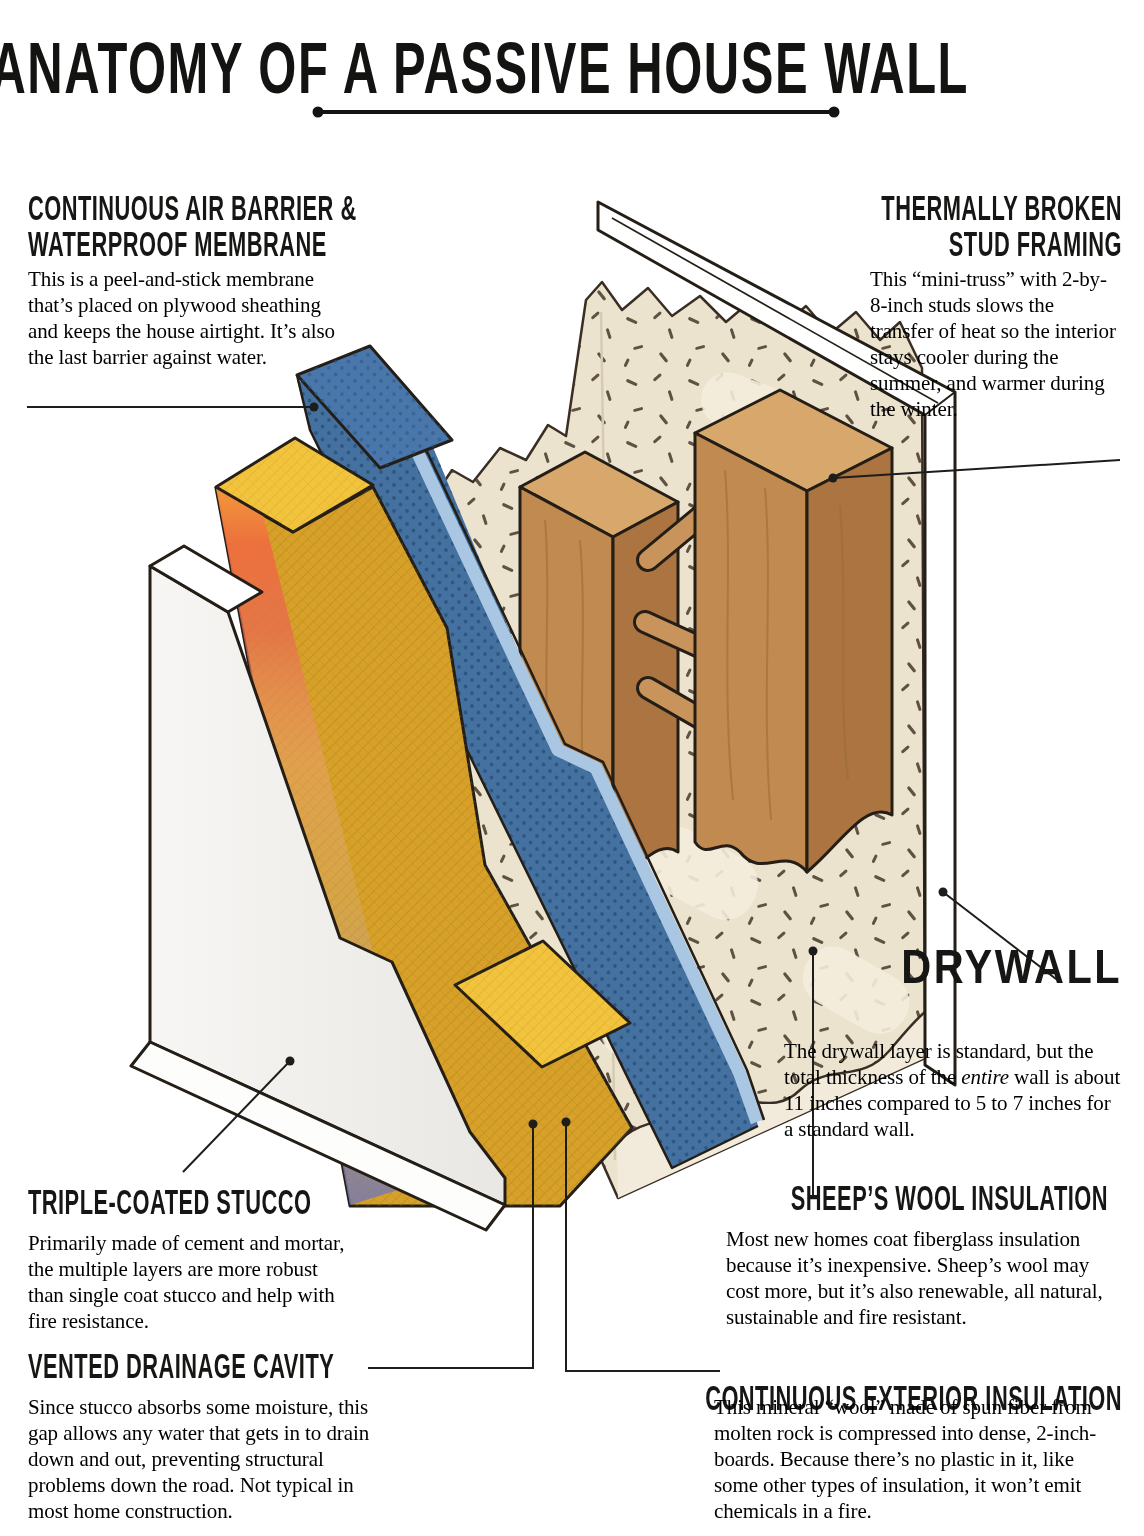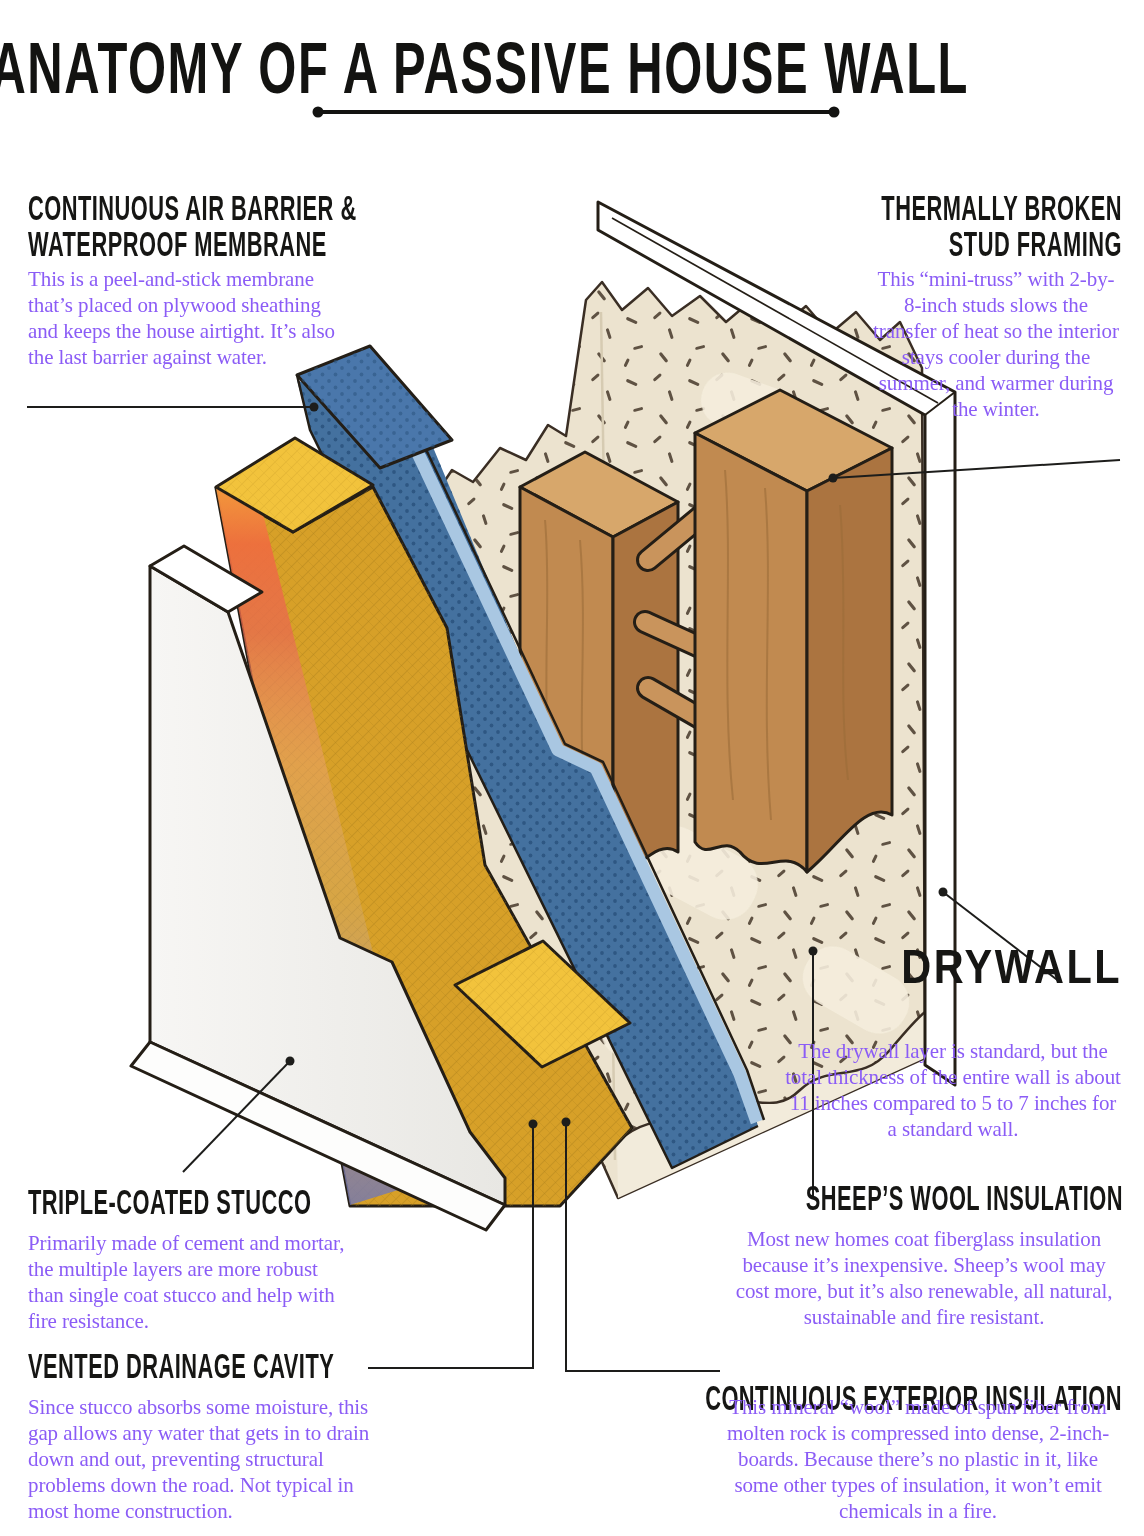--- a/index.html
+++ b/index.html
@@ -6,27 +6,27 @@
   body{width:1144px;height:1536px;position:relative;overflow:hidden;
        font-family:"Liberation Serif", serif;color:#1d1d1b;}
   #art{position:absolute;left:0;top:0;width:1144px;height:1536px;}
   .tb{position:absolute;}
   .h{font-family:"Liberation Sans", sans-serif;font-weight:700;color:#161614;
      font-size:23px;line-height:24px;letter-spacing:0.5px;
      transform:scale(0.95,1.5);}
   .h-left{transform-origin:left top;text-align:left;}
   .h-right{transform-origin:right top;text-align:right;}
   .h-big{font-size:34px;line-height:34px;letter-spacing:2px;transform:scale(1.22,1.42);}
-  .b{font-size:21px;line-height:26px;color:#8b5cf6;letter-spacing:-0.1px;}
-  .b-right{text-align:center;}
+  .b{font-size:21px;line-height:26px;color:#000000;letter-spacing:-0.1px;}
+  .b-right{text-align:left;}
   .title-box{position:absolute;left:0;top:26px;width:1144px;text-align:left;}
   .title{display:inline-block;font-family:"Liberation Sans", sans-serif;font-weight:700;
          font-size:48px;letter-spacing:1.5px;color:#131311;white-space:nowrap;
          transform:scale(1.02,1.52);transform-origin:center top;}
-  .it{}
+  .it{font-style:italic;}
 </style>
 </head>
 <body>
 
 <svg id="art" viewBox="0 0 1144 1536" aria-hidden="true">
   <defs>
     <pattern id="flecks" width="62" height="62" patternUnits="userSpaceOnUse">
       <rect x="6" y="9" width="12" height="3.2" rx="1.6" fill="#46382a" transform="rotate(25 12 10)"></rect>
       <rect x="32" y="4" width="10" height="3" rx="1.5" fill="#46382a" transform="rotate(-42 37 5)"></rect>
       <rect x="46" y="22" width="11" height="3" rx="1.5" fill="#46382a" transform="rotate(72 51 23)"></rect>
@@ -193,21 +193,21 @@
     <div>STUD FRAMING</div>
   </div>
 </div>
 <div class="tb b b-right" style="right:22px;top:266px;width:252px;">This “mini-truss” with 2-by-8-inch studs slows the transfer of heat so the interior stays cooler during the summer, and warmer during the winter.</div>
 
 <div class="tb" style="right:22px;top:942px;width:300px;">
   <div class="h h-right h-big">DRYWALL</div>
 </div>
 <div class="tb b b-right" style="right:22px;top:1038px;width:338px;"><span>The drywall layer is standard, but the total thickness of the </span><span class="it">entire</span><span> wall is about 11 inches compared to 5 to 7 inches for a standard wall.</span></div>
 
-<div class="tb" style="right:21px;top:1180px;width:400px;">
+<div class="tb" style="right:36px;top:1180px;width:400px;">
   <div class="h h-right">SHEEP’S WOOL INSULATION</div>
 </div>
 <div class="tb b b-right" style="right:22px;top:1226px;width:396px;">Most new homes coat fiberglass insulation because it’s inexpensive. Sheep’s wool may cost more, but it’s also renewable, all natural, sustainable and fire resistant.</div>
 
 <div class="tb" style="left:28px;top:1184px;width:360px;">
   <div class="h h-left">TRIPLE-COATED STUCCO</div>
 </div>
 <div class="tb b" style="left:28px;top:1230px;width:330px;">Primarily made of cement and mortar, the multiple layers are more robust than single coat stucco and help with fire resistance.</div>
 
 <div class="tb" style="left:28px;top:1348px;width:360px;">

